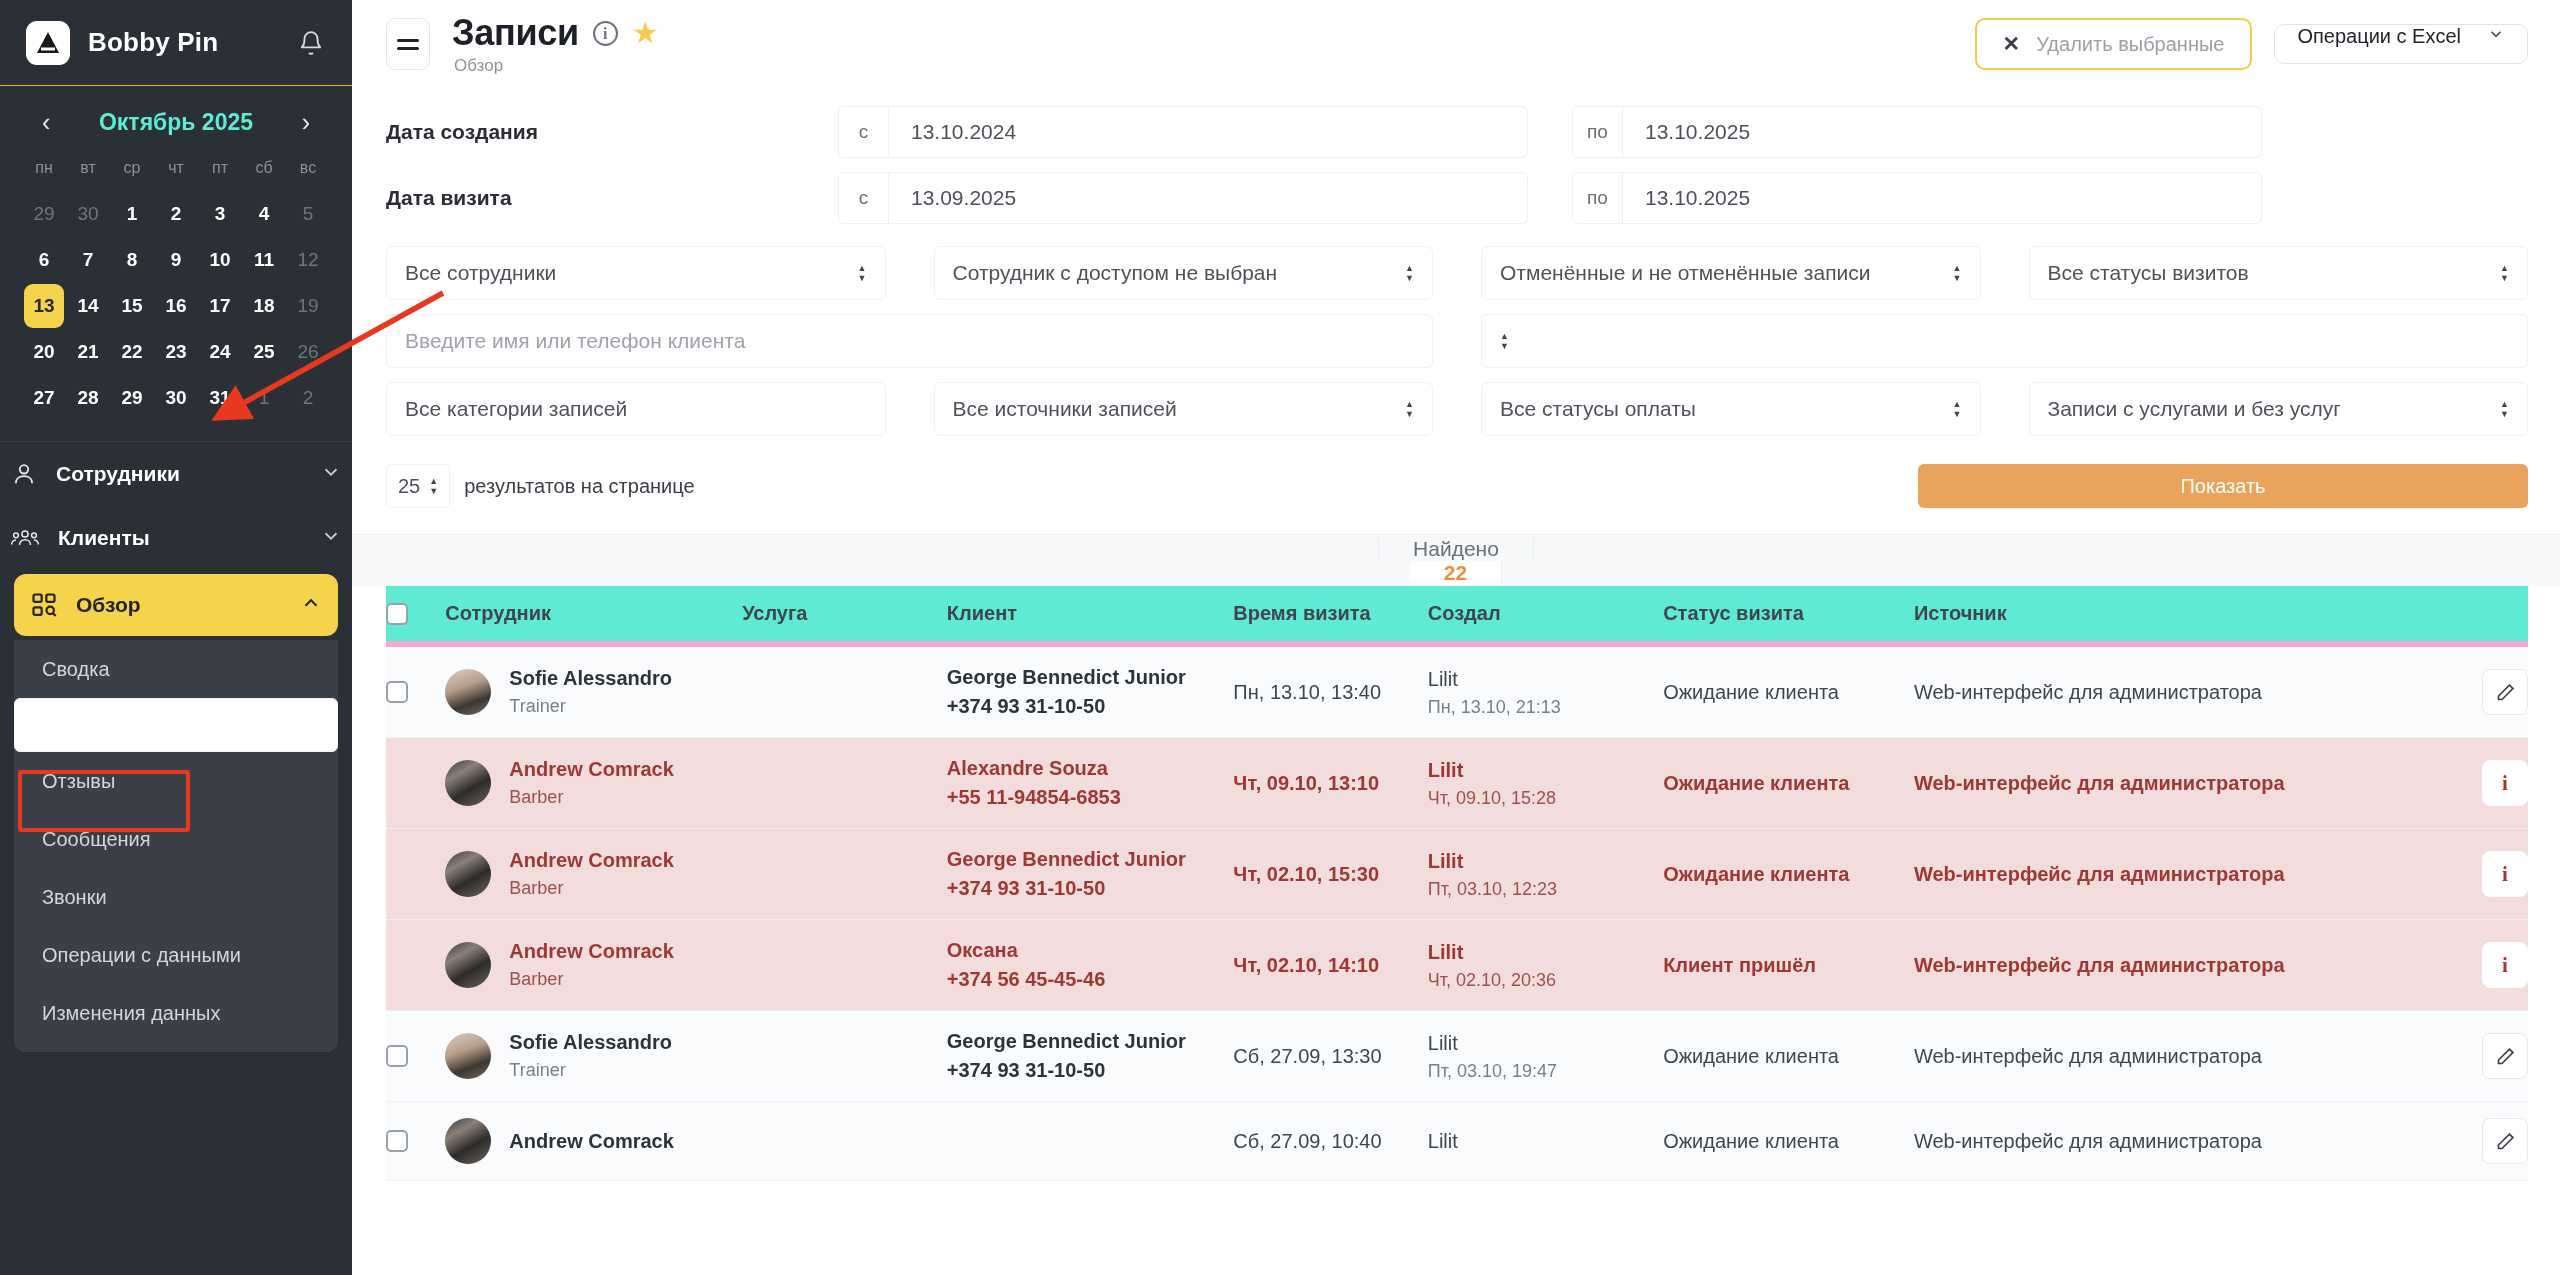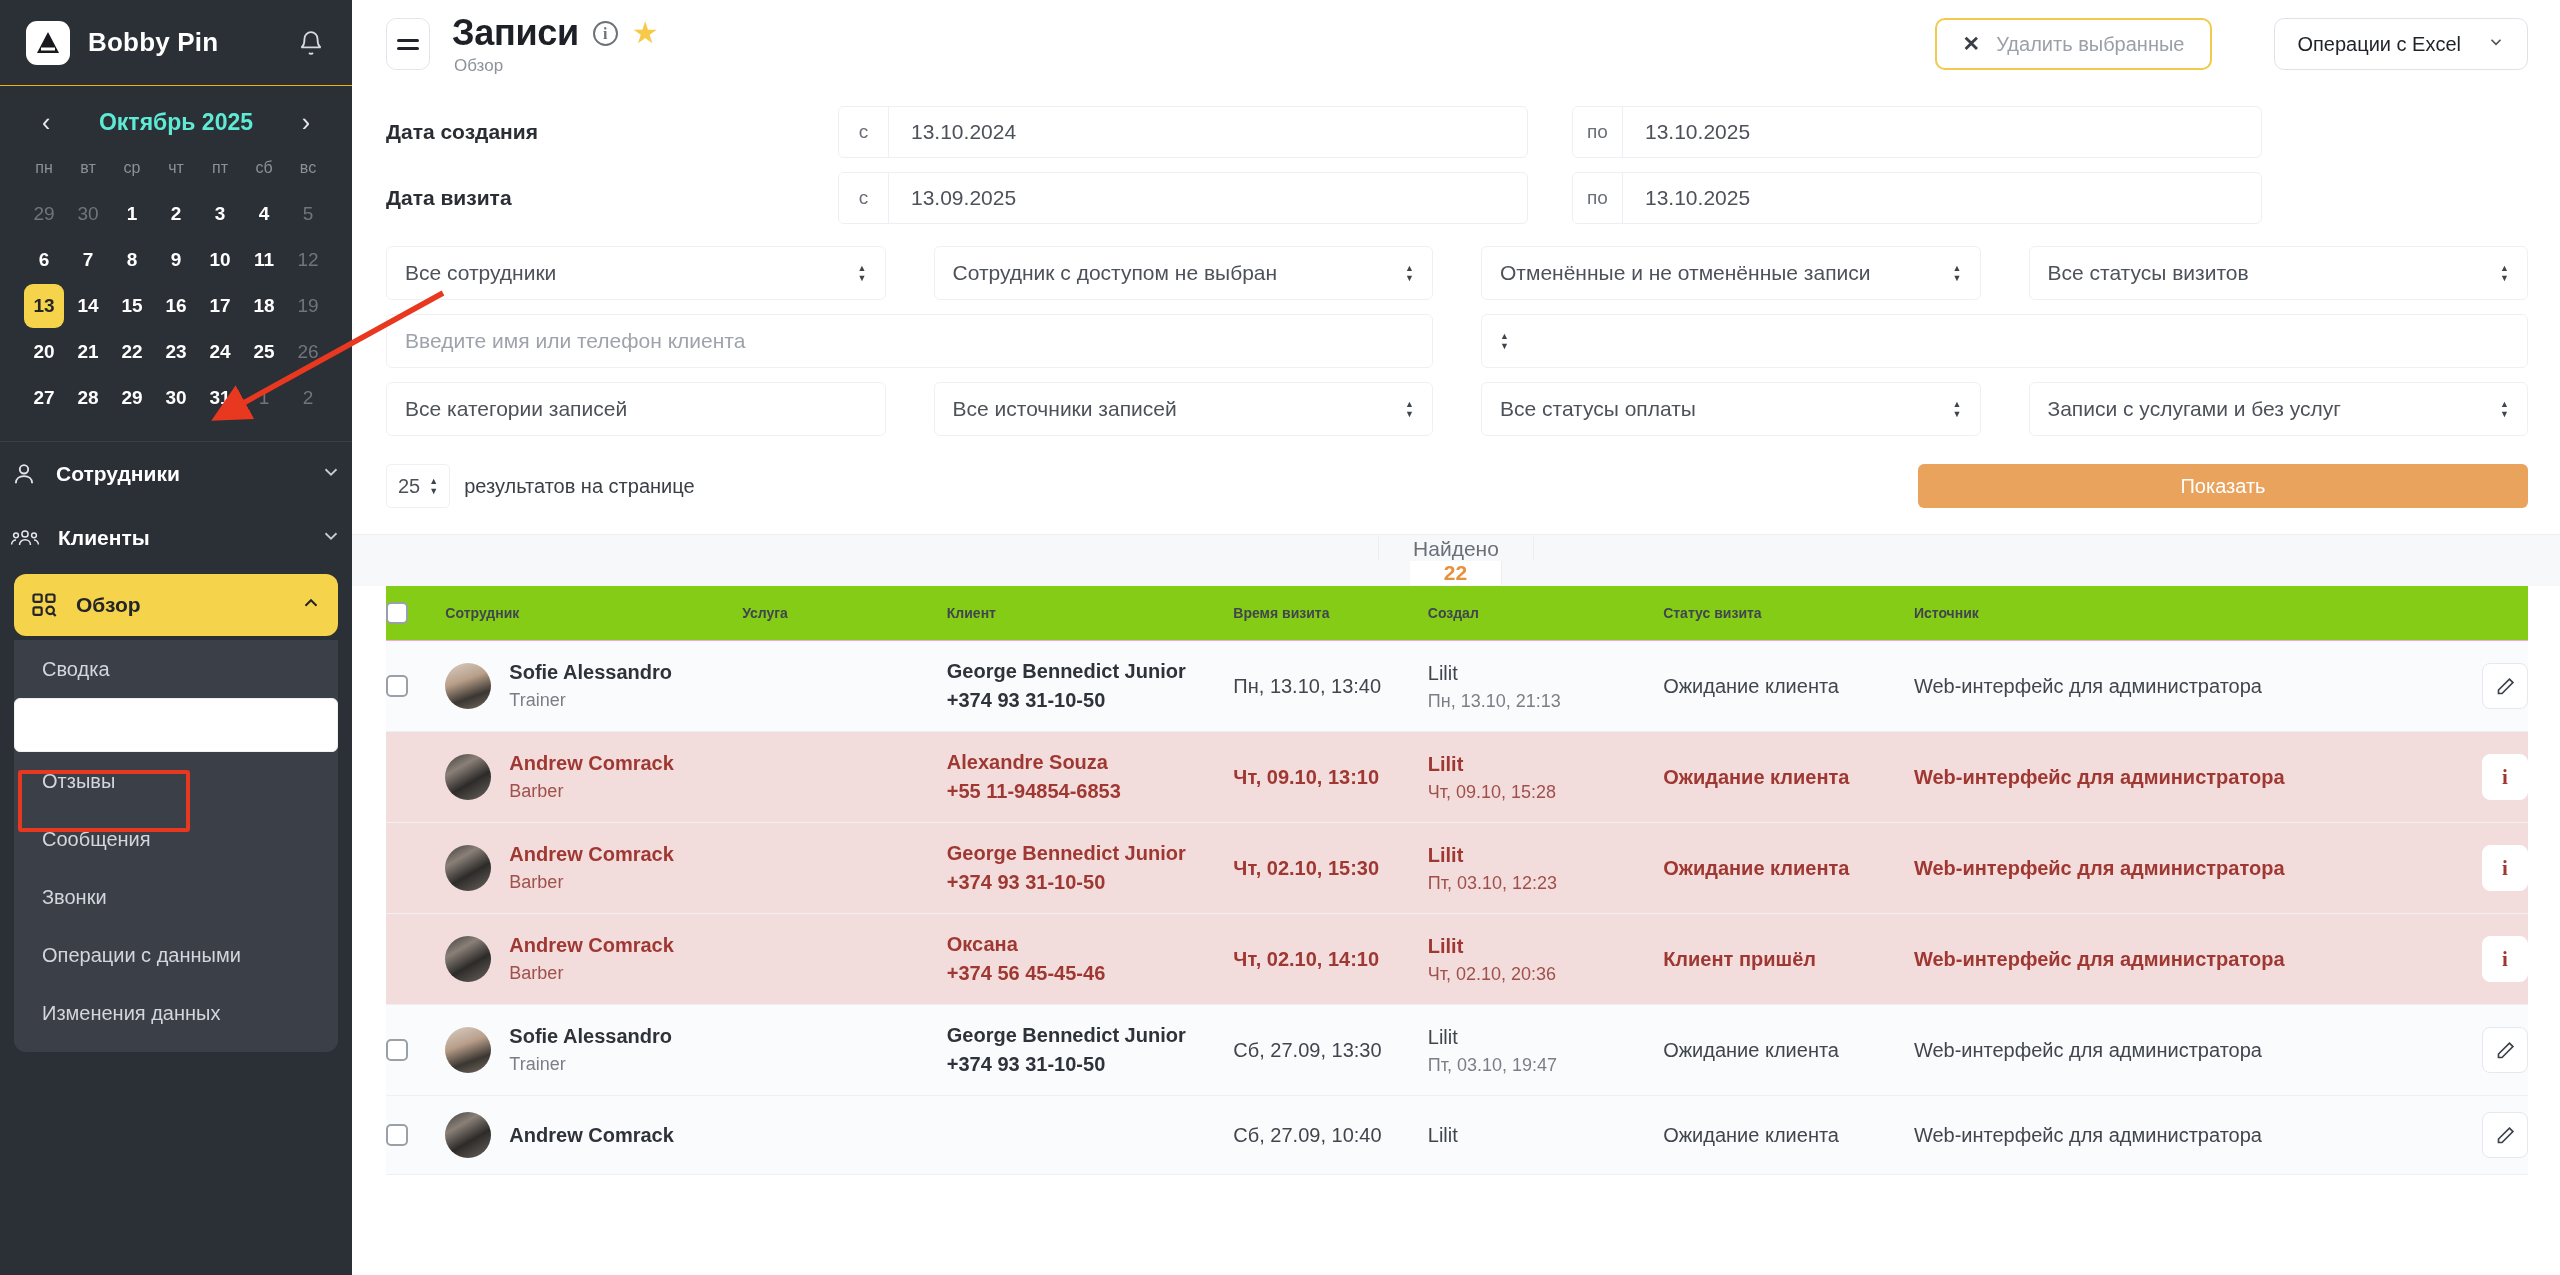--- a/index.html
+++ b/index.html
@@ -105,22 +105,22 @@
   .star { font-size: 30px; color: #f7c948; line-height: 1; cursor: pointer;}
   .breadcrumb { font-size: 17px; color: #8d929a; margin-left: 2px;}
   .topbar-spacer { flex: 1; }
   .btn-del {
     height: 52px; border: 2px solid #f2c94c; border-radius: 10px; background: #fff;
     display: flex; align-items: center; gap: 16px; padding: 0 26px; cursor: pointer;
   }
   .btn-del .x { font-size: 21px; color: #3a3e45; font-weight: 700;}
   .btn-del span.lbl { font-size: 20px; color: #9aa0a8; }
   .btn-excel {
-    height: 52px; border: 1px solid #dfe3e9; border-radius: 10px; background: #fff;
-    display: flex; align-items: center; gap: 26px; padding: 0 22px; cursor: pointer; margin-left: 40px;
+    height: 40px; border: 1px solid #dfe3e9; border-radius: 10px; background: #fff;
+    display: flex; align-items: flex-start; gap: 26px; padding: 0 22px; cursor: pointer;
   }
   .btn-excel .lbl { font-size: 20px; color: #1f2228; }
   .btn-excel .cv { font-size: 16px; color: #4b5058; }
 
   
   .filters { padding: 18px 32px 0 34px; }
   .frow { display: flex; align-items: center; margin-bottom: 14px; }
   .flabel { font-size: 21px; font-weight: 700; color: #2a2d33; width: 452px; flex: 0 0 452px;}
   .datefield {
     display: flex; align-items: stretch; border: 1px solid #eceff3; border-radius: 6px;
@@ -174,22 +174,22 @@
   }
   .found-num {
     padding: 0 34px; display: flex; align-items: center; font-size: 21px; color: #e8913c;
     font-weight: 700; background: #ffffff; border-right: 1px solid #eceff2;
   }
 
   
   .tablewrap { padding: 0 32px 0 34px; }
   table.grid { width: 100%; border-collapse: collapse; table-layout: fixed; }
   table.grid th {
-    text-align: left; font-size: 14px; font-weight: 700; color: #41464e;
-    padding: 16px 0 16px 0; border-bottom: 1px solid #f9a8d4; background: #84cc16;
+    text-align: left; font-size: 20px; font-weight: 700; color: #41464e;
+    padding: 16px 0 16px 0; border-bottom: 6px solid #f9a8d4; background: #5eead4;
     white-space: nowrap;
   }
   table.grid td {
     padding: 16px 0; vertical-align: middle; font-size: 19px; color: #41464e;
     border-bottom: 1px solid #eef0f3;
   }
   tr.r-norm td { background: #fafbfc; }
   tr.r-red td { background: #f2dddc; color: #9f3832; }
   .col-cb { width: 58px; }
   .col-emp { width: 290px; }

